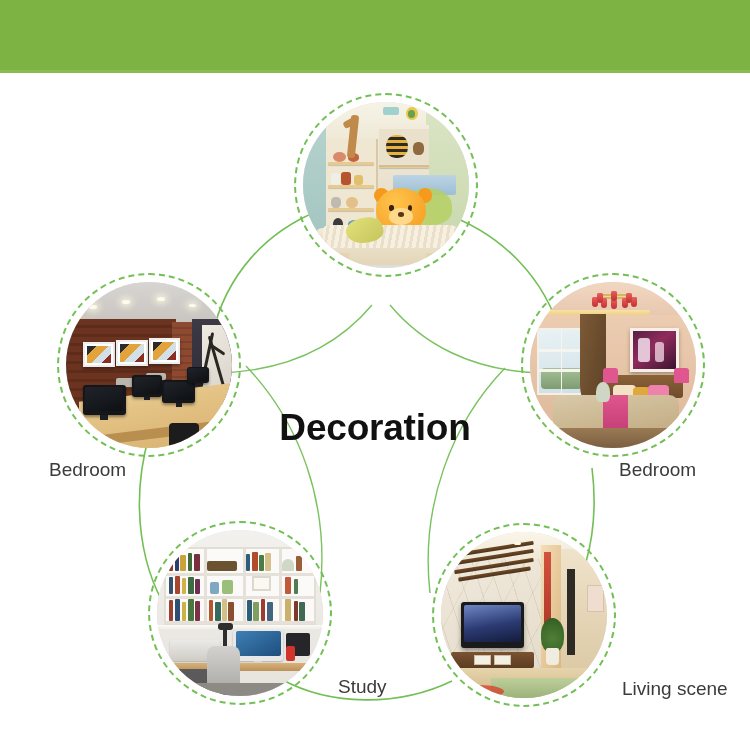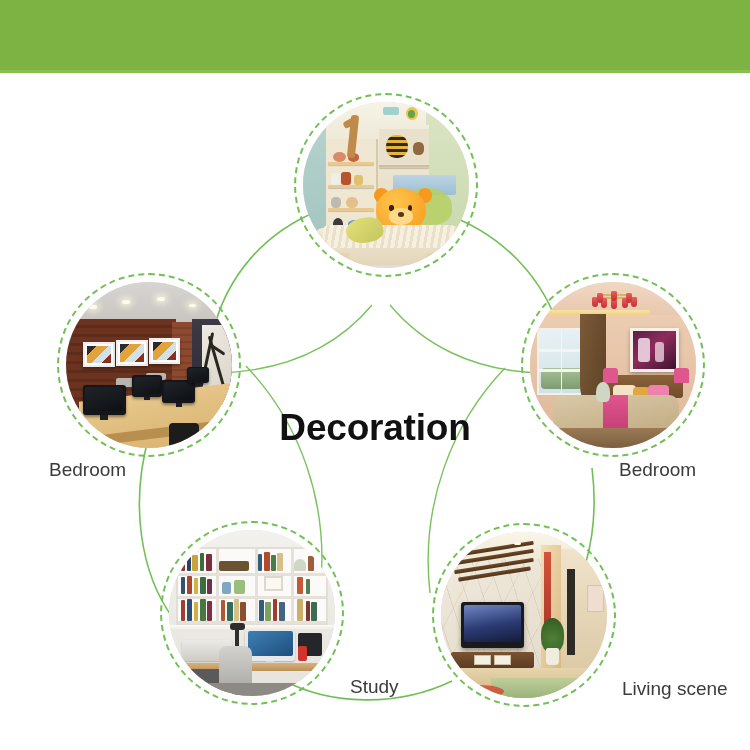--- a/index.html
+++ b/index.html
@@ -399,21 +399,21 @@
           <div class="p bd-pillow-pink" style="left:71%; top:62%; width:13%; height:8%;"></div>
           <div class="p bd-bed"></div>
           <div class="p bd-runner"></div>
           <div class="p" style="left:40%; top:60%; width:8%; height:12%; background:#cfd7c4; border-radius:50% 50% 30% 30%;"></div>
           <div class="p bd-floor"></div>
         </div>
       </div>
       <div class="node-label" style="left:98px; top:186px;text-align:center;">Bedroom</div>
     </div>
 
-    <div class="node" style="left:160px; top:448px; width:184px; height:184px;">
+    <div class="node" style="left:148px; top:448px; width:184px; height:184px;">
       <div class="ring-dashed" style="width:184px; height:184px;"></div>
       <div class="photo-circle" style="left:9px; top:9px; width:166px; height:166px;">
         <div class="scene">
           <div class="p st-wall"></div>
           <div class="p st-shelfunit">
             <div class="st-shelf-h" style="top:32%;"></div>
             <div class="st-shelf-h" style="top:62%;"></div>
             <div class="st-shelf-h" style="bottom:0;"></div>
             <div class="st-shelf-v" style="left:26%;"></div>
             <div class="st-shelf-v" style="left:52%;"></div>

